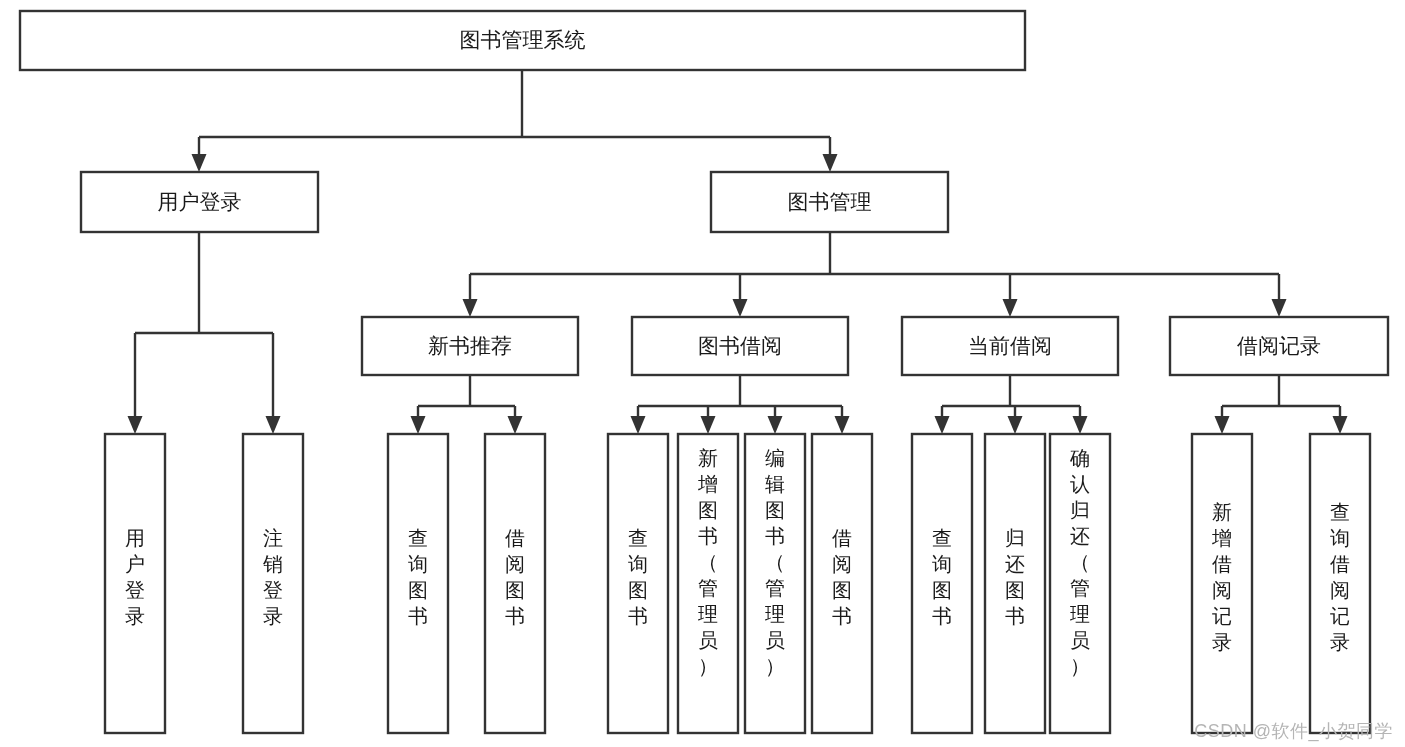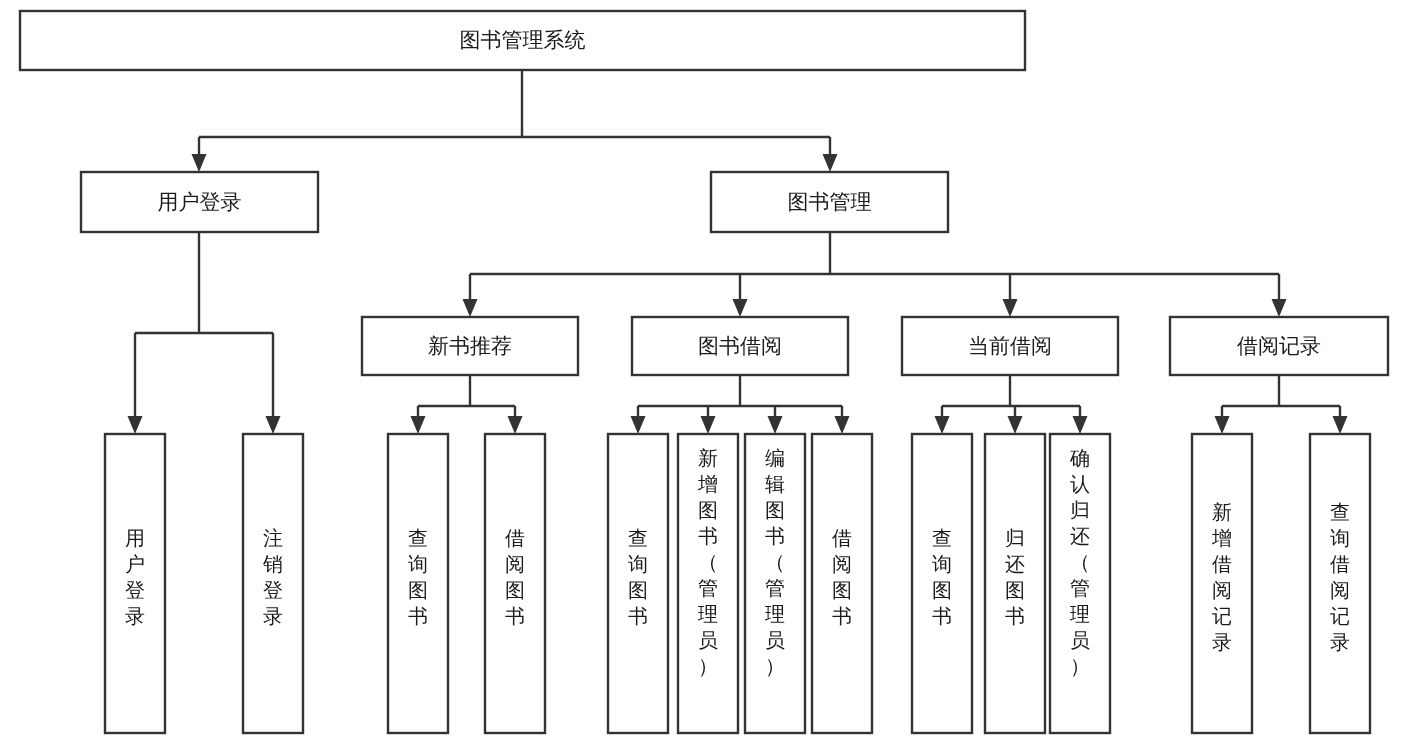--- a/index.html
+++ b/index.html
@@ -211,13 +211,14 @@
         <g>
           <rect class="node-box" x="1192" y="434" width="60" height="299"></rect>
           <text font-size="20" text-anchor="middle" fill="#1a1a1a" font-family="&quot;Liberation Sans&quot;,&quot;DejaVu Sans&quot;,sans-serif"><tspan x="1222" y="518.5">新</tspan><tspan x="1222" y="544.5">增</tspan><tspan x="1222" y="570.5">借</tspan><tspan x="1222" y="596.5">阅</tspan><tspan x="1222" y="622.5">记</tspan><tspan x="1222" y="648.5">录</tspan></text>
         </g>
         <g>
           <rect class="node-box" x="1310" y="434" width="60" height="299"></rect>
           <text font-size="20" text-anchor="middle" fill="#1a1a1a" font-family="&quot;Liberation Sans&quot;,&quot;DejaVu Sans&quot;,sans-serif"><tspan x="1340" y="518.5">查</tspan><tspan x="1340" y="544.5">询</tspan><tspan x="1340" y="570.5">借</tspan><tspan x="1340" y="596.5">阅</tspan><tspan x="1340" y="622.5">记</tspan><tspan x="1340" y="648.5">录</tspan></text>
         </g>
       </g>
   </svg>
+  <div class="watermark">CSDN @软件_小贺同学</div>
 </div>
 
 </body></html>

